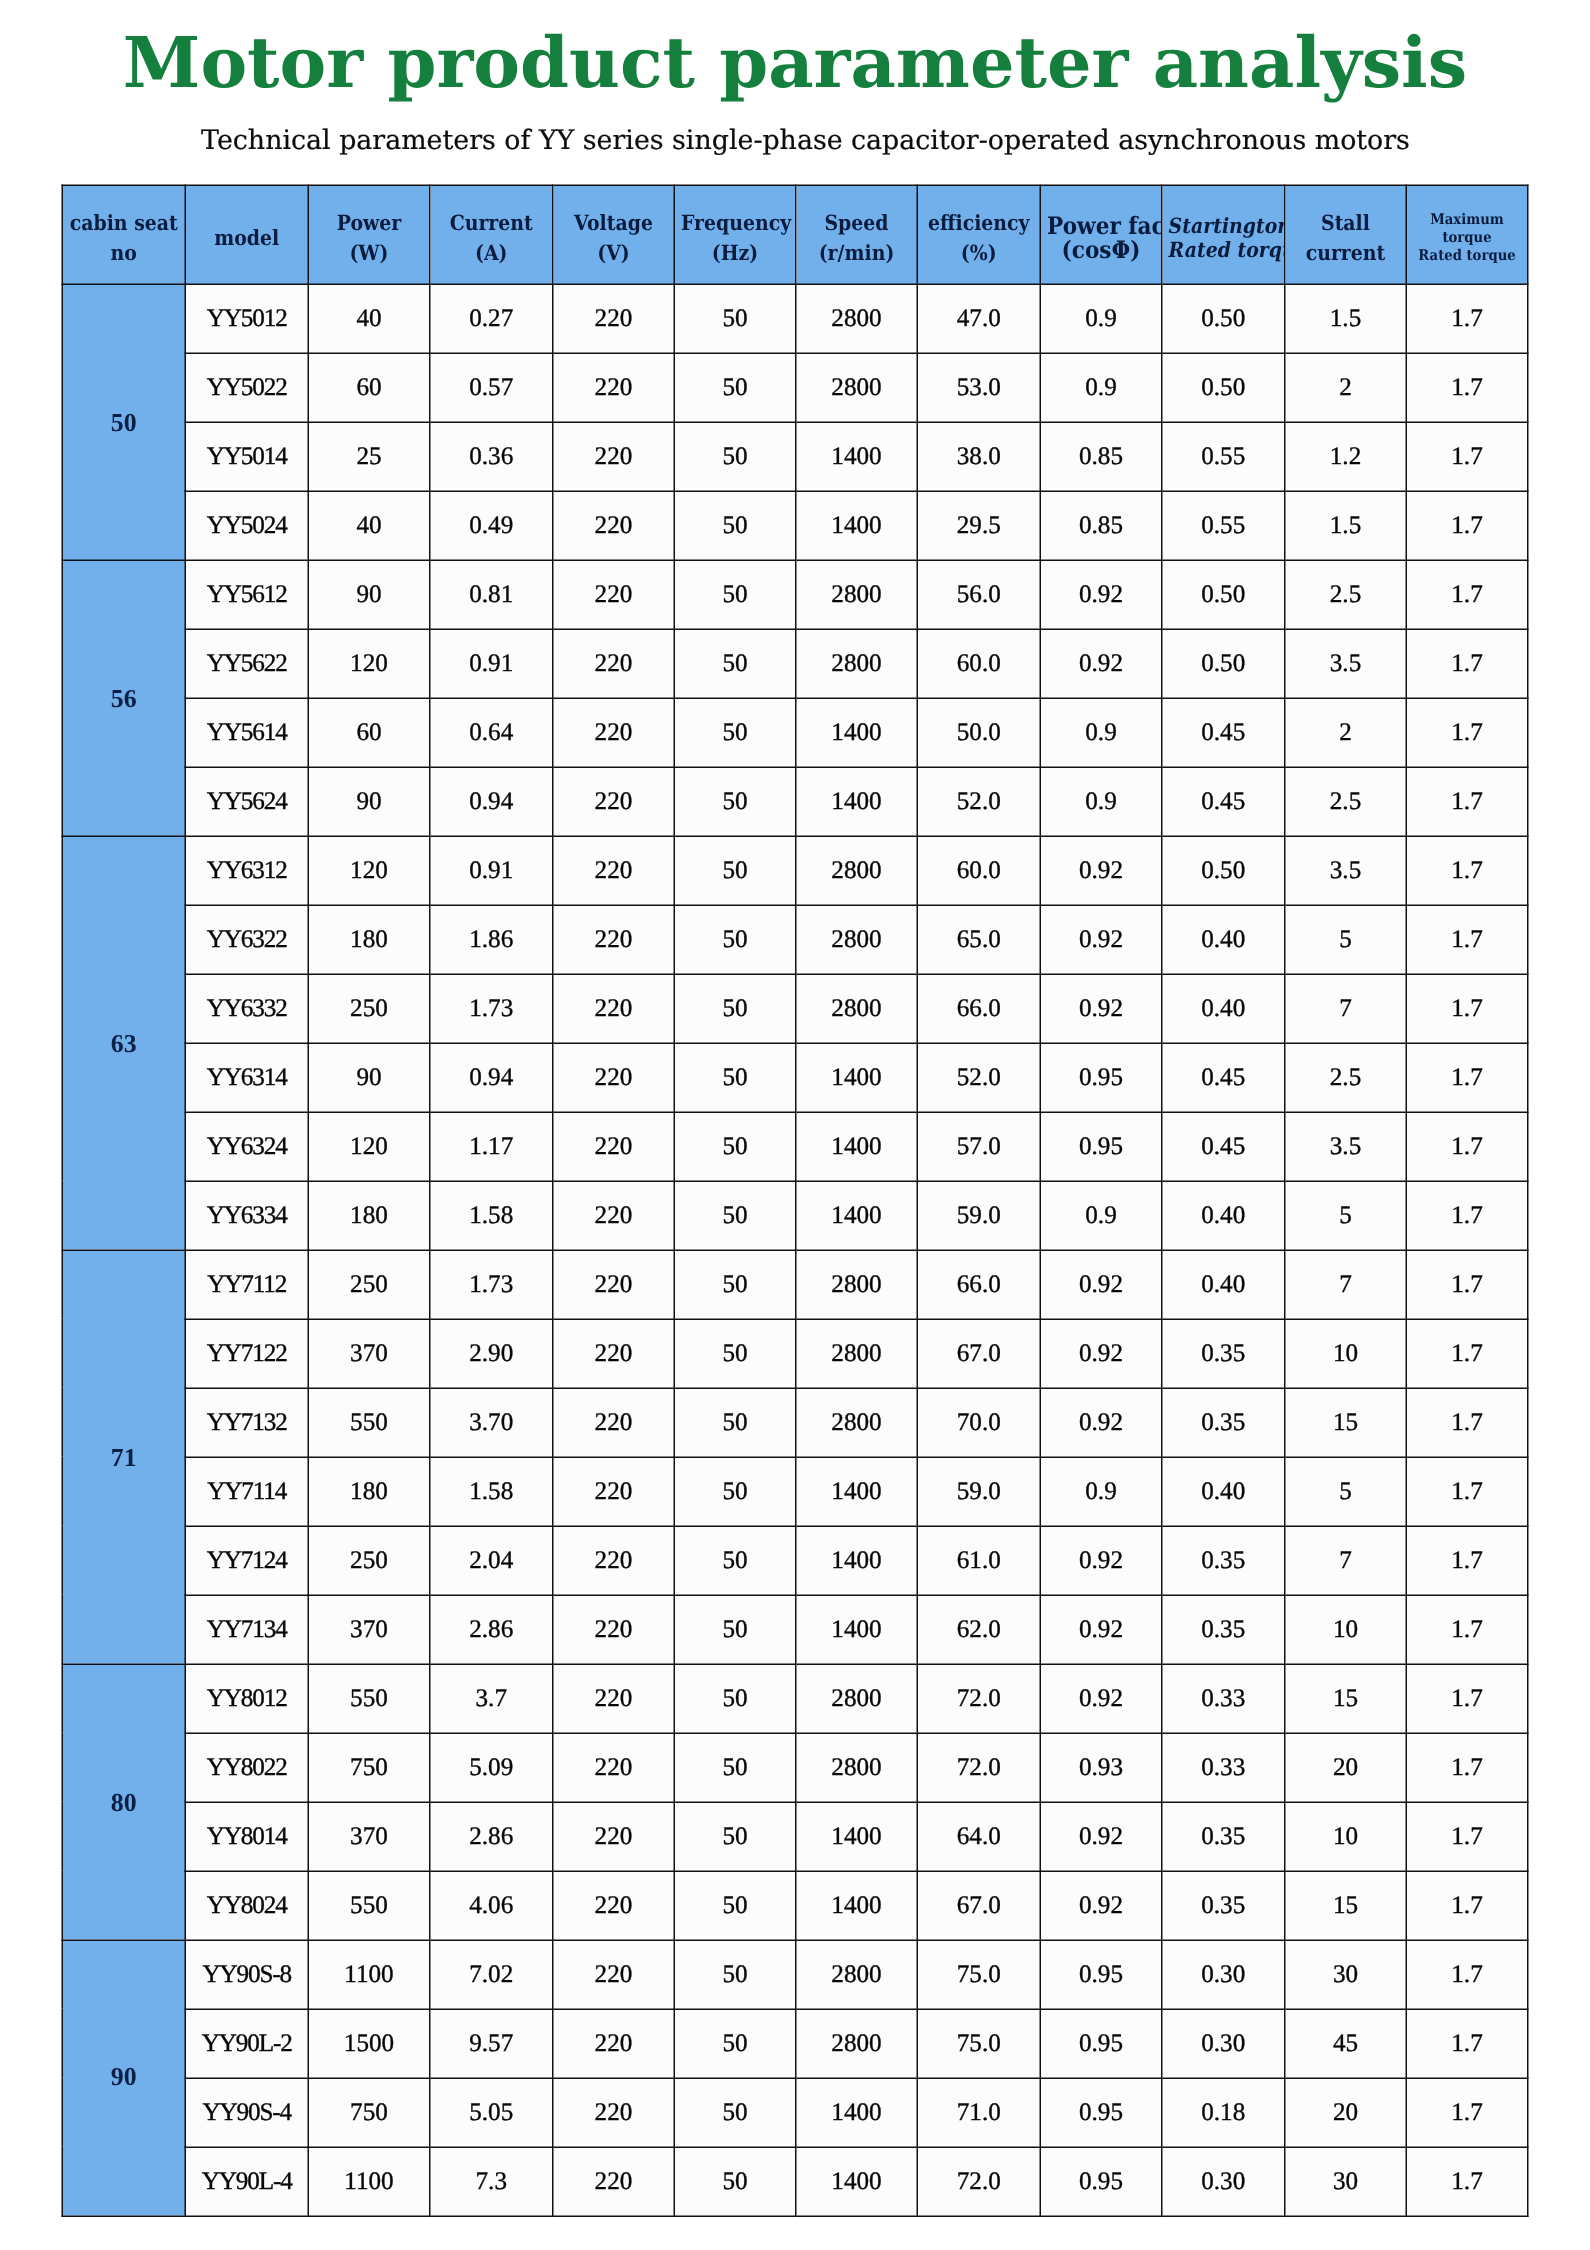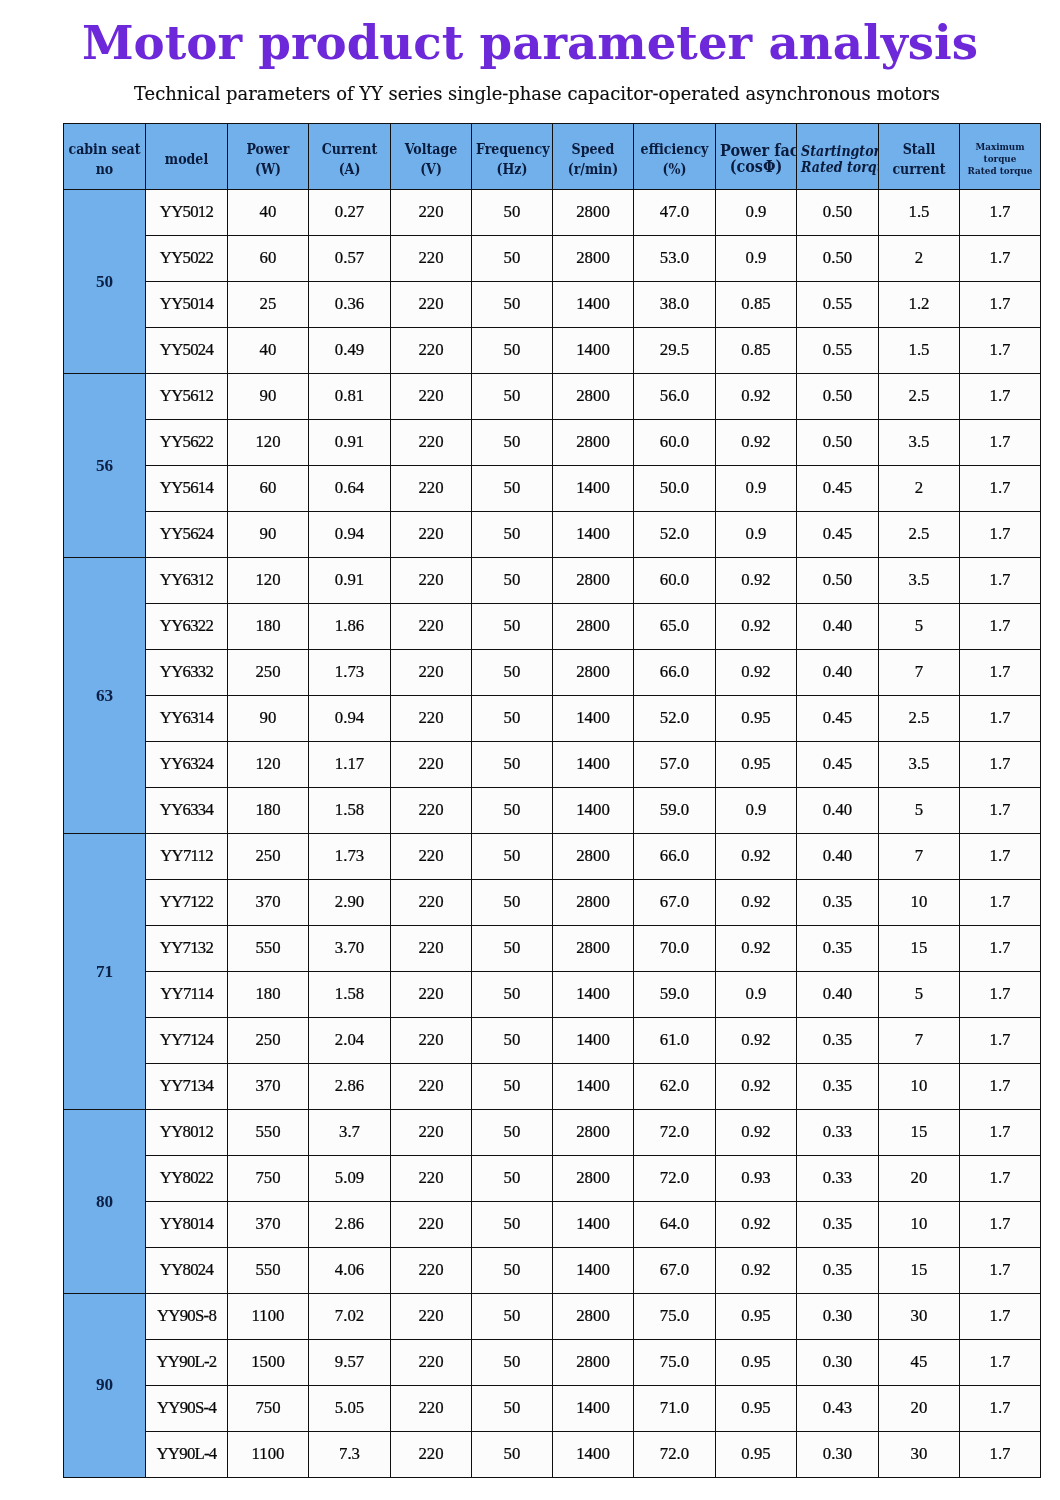--- a/index.html
+++ b/index.html
@@ -9,39 +9,38 @@
     background: #ffffff;
     font-family: "DejaVu Serif", serif;
   }
   .page { position: relative; width: 1060px; height: 1500px; overflow: hidden; background: #ffffff; }
 
   .doc-title {
     position: absolute; left: 0; top: 20px; width: 1060px;
     margin: 0;
     text-align: center;
     font-family: "DejaVu Serif", serif;
-    font-size: 46.7px; font-weight: bold; color: #6d28d9;
+    font-size: 46.7px; font-weight: bold; color: #15803d;
     line-height: 1; white-space: nowrap;
   }
   .doc-subtitle {
     position: absolute; left: 7px; top: 84.5px; width: 1060px;
     text-align: center;
     font-family: "DejaVu Serif", serif;
     font-size: 17.9px; font-weight: normal; color: #0d0d0d;
     line-height: 1; white-space: nowrap;
     -webkit-text-stroke: 0.15px #0d0d0d;
   }
 
   table.params {
     position: absolute;
     left: 41px; top: 123px;
     border-collapse: collapse;
     table-layout: fixed;
     width: 977px;
-    margin-left: 22px;
   }
   table.params td, table.params th {
     box-sizing: border-box;
     border: 1px solid #101010;
     padding: 0;
     text-align: center;
     vertical-align: middle;
     overflow: hidden;
   }
   thead th {
@@ -503,21 +502,21 @@
         </tr>
         <tr>
           <td class="model-col">YY90S-4</td>
           <td>750</td>
           <td>5.05</td>
           <td>220</td>
           <td>50</td>
           <td>1400</td>
           <td>71.0</td>
           <td>0.95</td>
-          <td>0.43</td>
+          <td>0.18</td>
           <td>20</td>
           <td>1.7</td>
         </tr>
         <tr>
           <td class="model-col">YY90L-4</td>
           <td>1100</td>
           <td>7.3</td>
           <td>220</td>
           <td>50</td>
           <td>1400</td>

